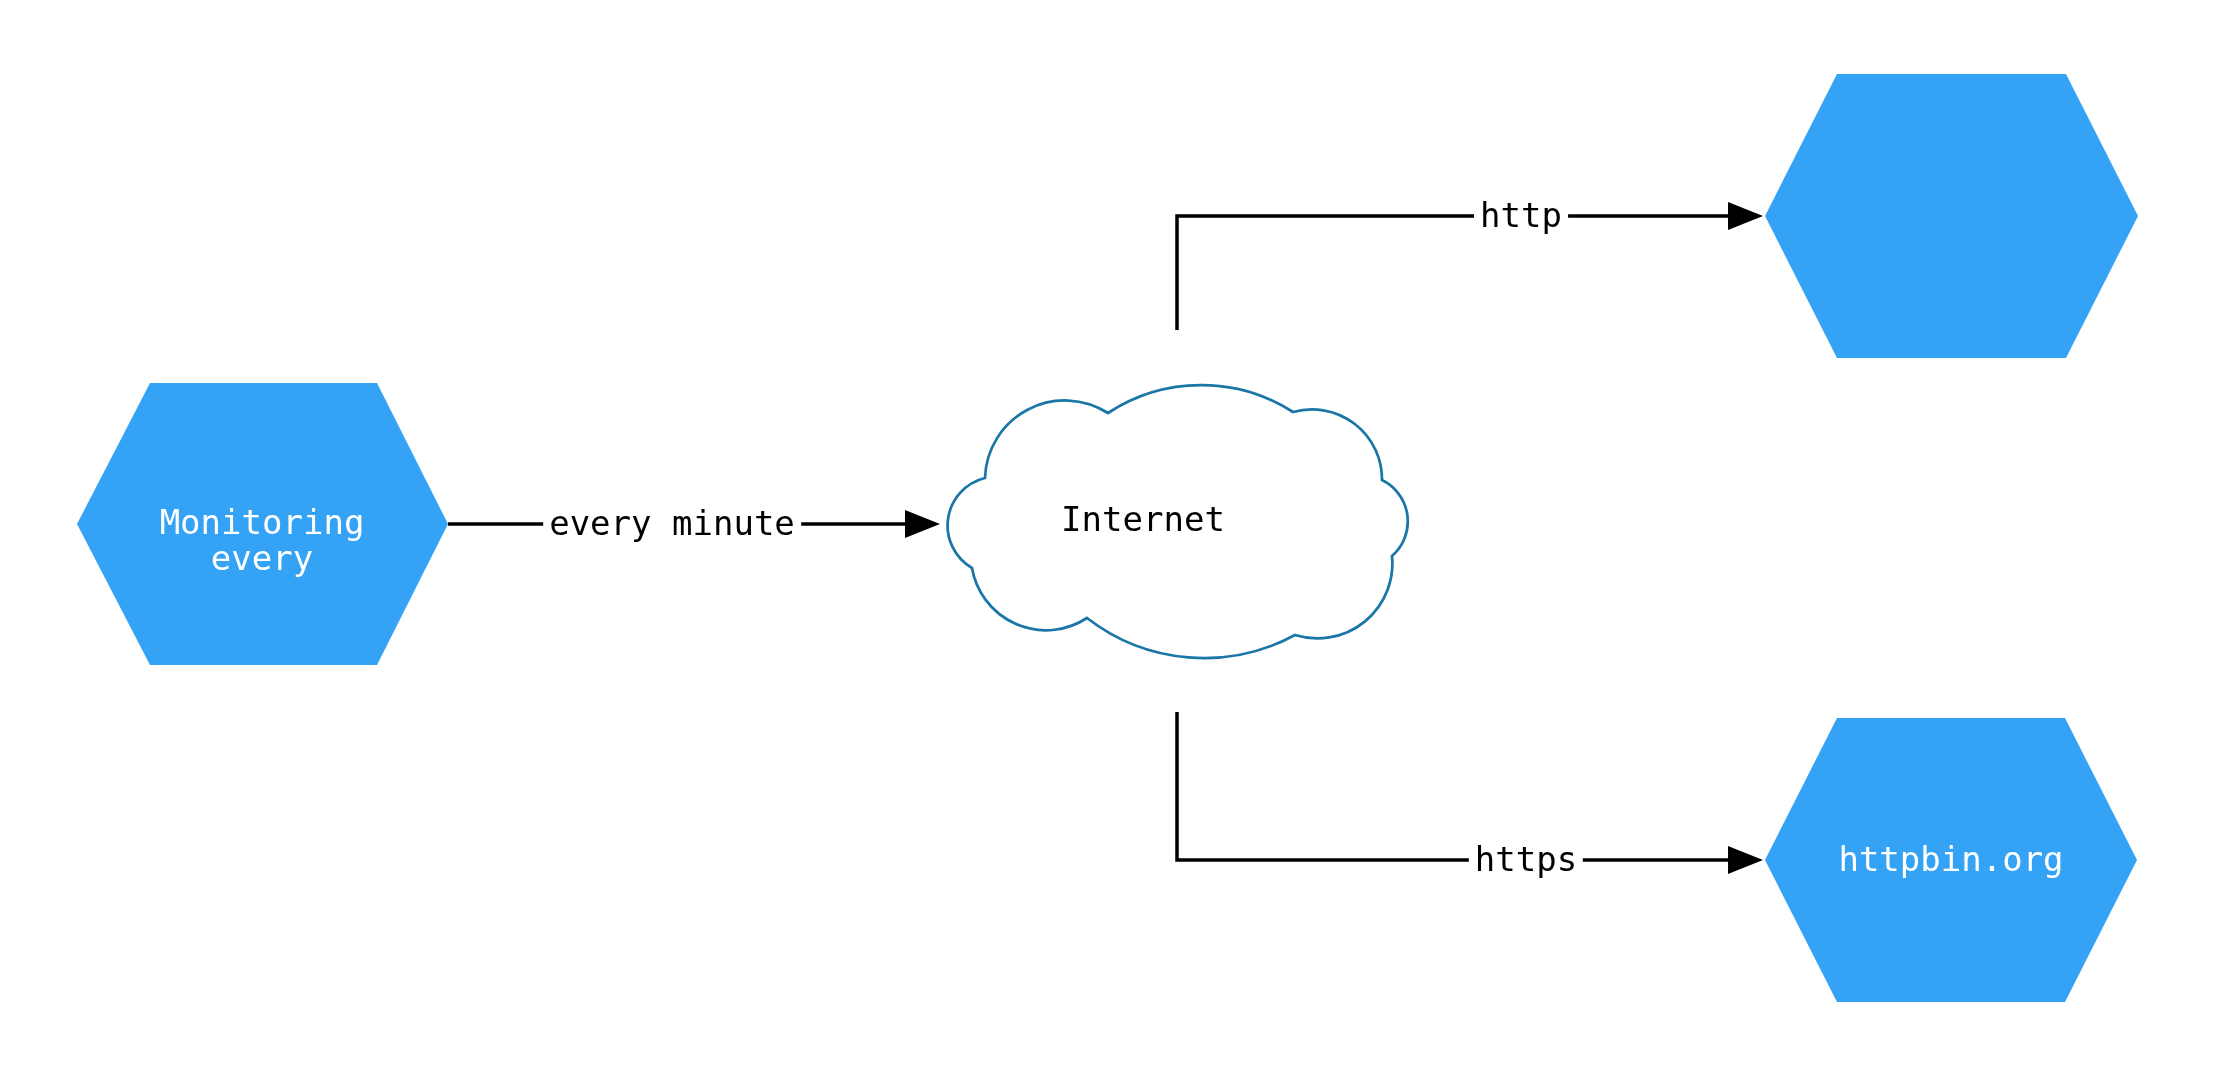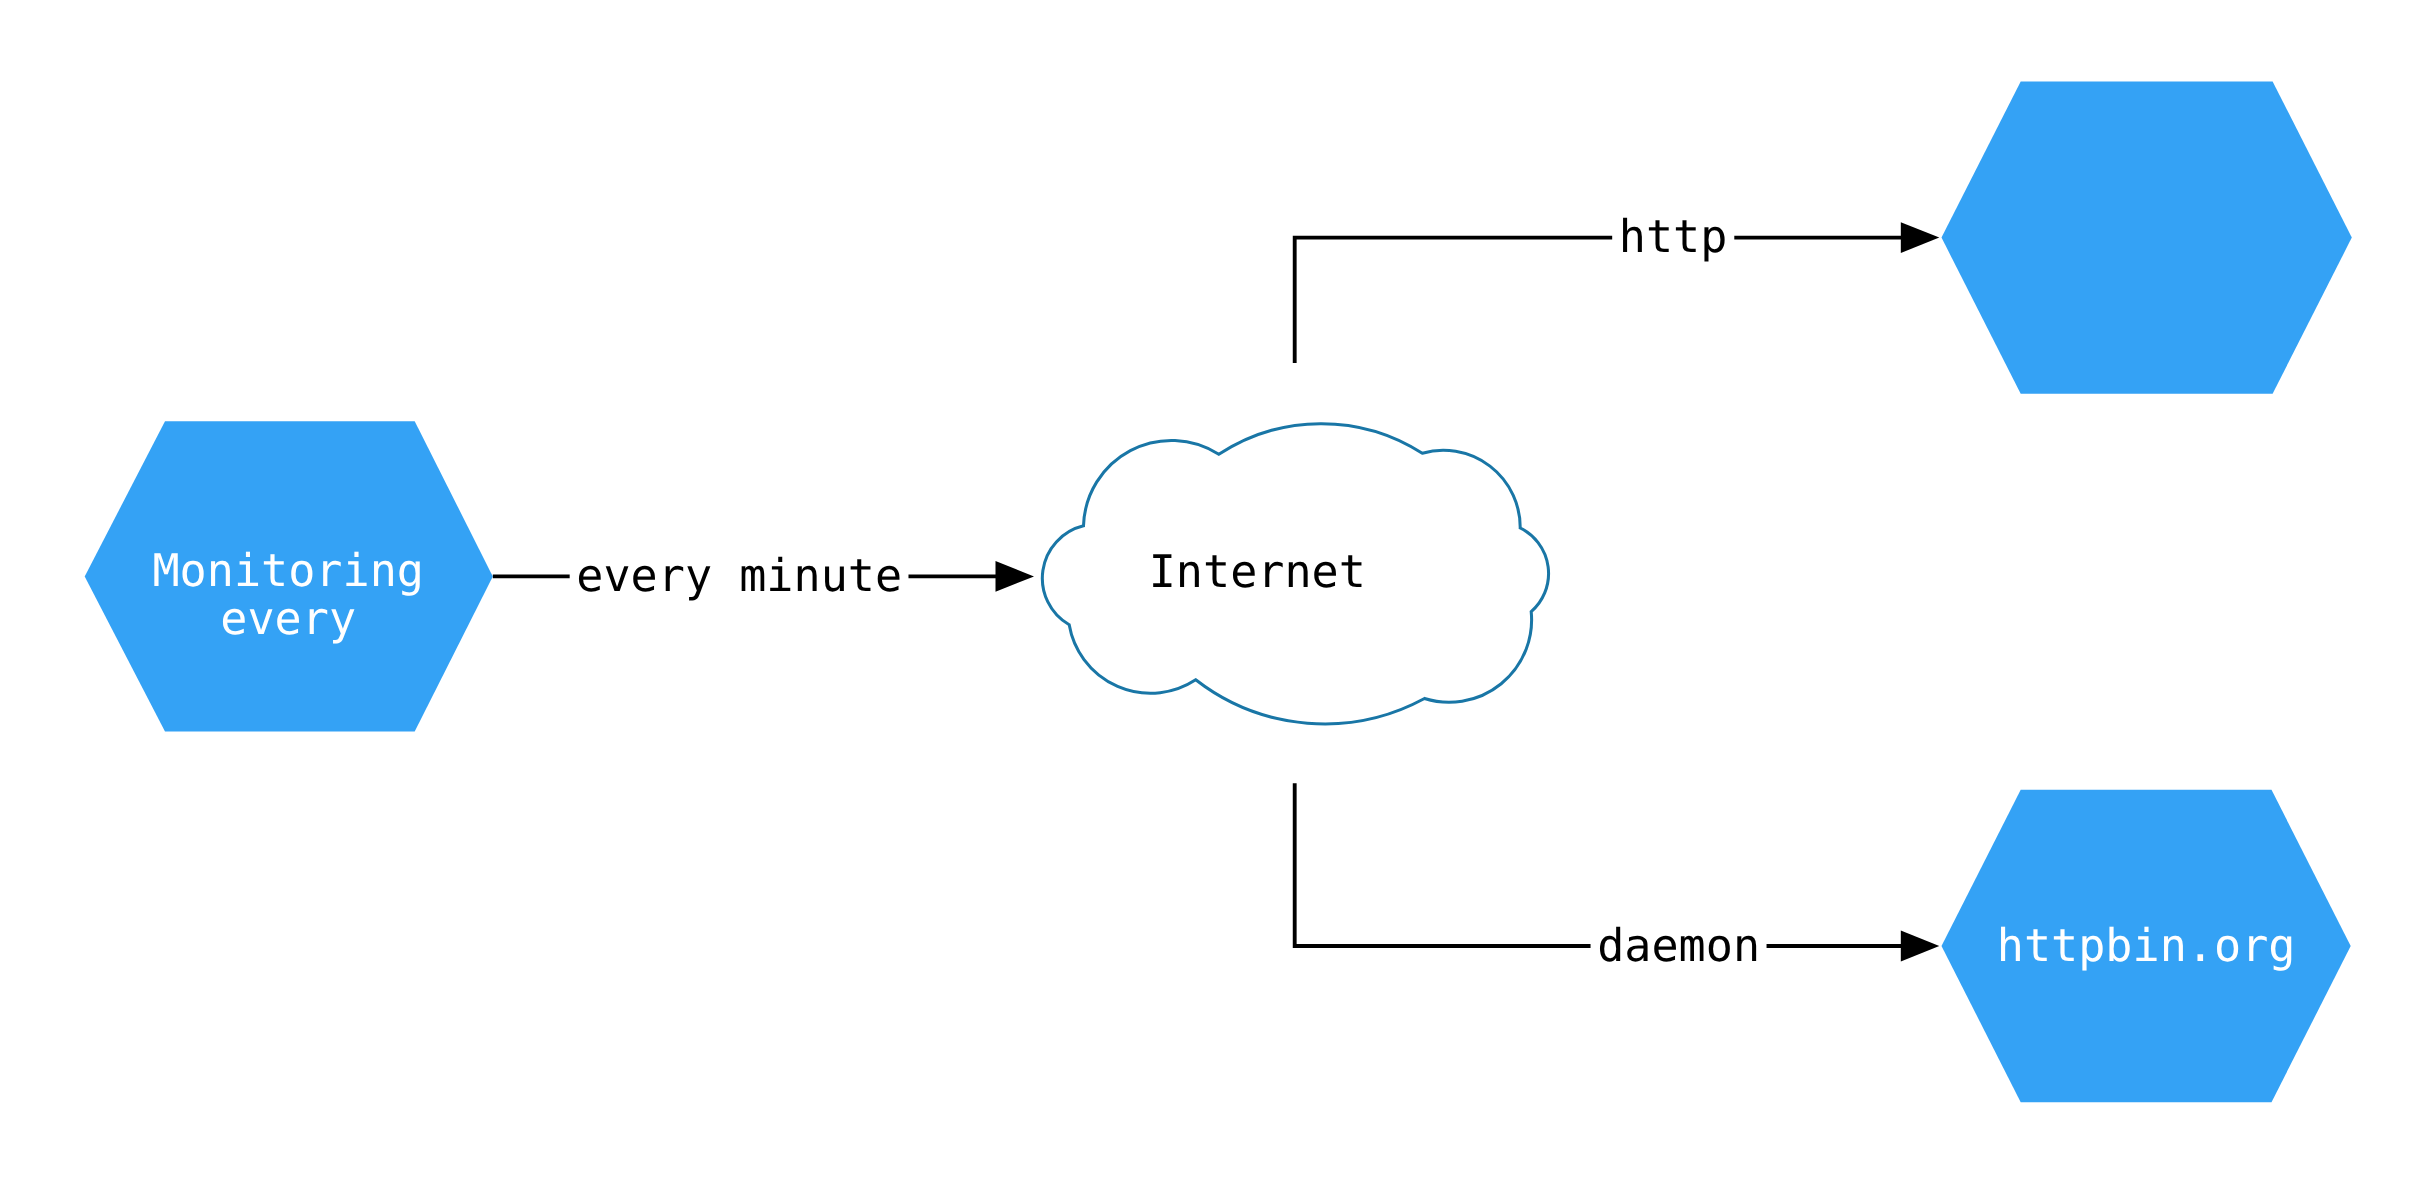--- a/index.html
+++ b/index.html
@@ -35,21 +35,21 @@
     fill: none;
   }
   .arrowhead {
     fill: var(--edge, #000000);
     stroke: none;
   }
   .label {
     position: absolute;
     transform: translate(-50%, -50%);
     white-space: nowrap;
-    font-size: 41px;
+    font-size: 34px;
     line-height: 1.05;
     text-align: center;
   }
   .node-label {
     color: var(--node-text, #ffffff);
   }
   .node-label.dark {
     color: var(--label-text, #000000);
   }
   .edge-label {
@@ -98,15 +98,15 @@
 
   <div class="label node-label dark" style="left:1143px; top:520px;">Internet</div>
 
 
   <div class="label node-label" style="left:1951px; top:860px;">httpbin.org</div>
 
   <div class="label edge-label" style="left:672px; top:524px;">every minute</div>
 
   <div class="label edge-label" style="left:1521px; top:216px;">http</div>
 
-  <div class="label edge-label" style="left:1526px; top:860px;">daemon</div>
+  <div class="label edge-label" style="left:1526px; top:860px;">https</div>
 
 </div>
 
 </body></html>

